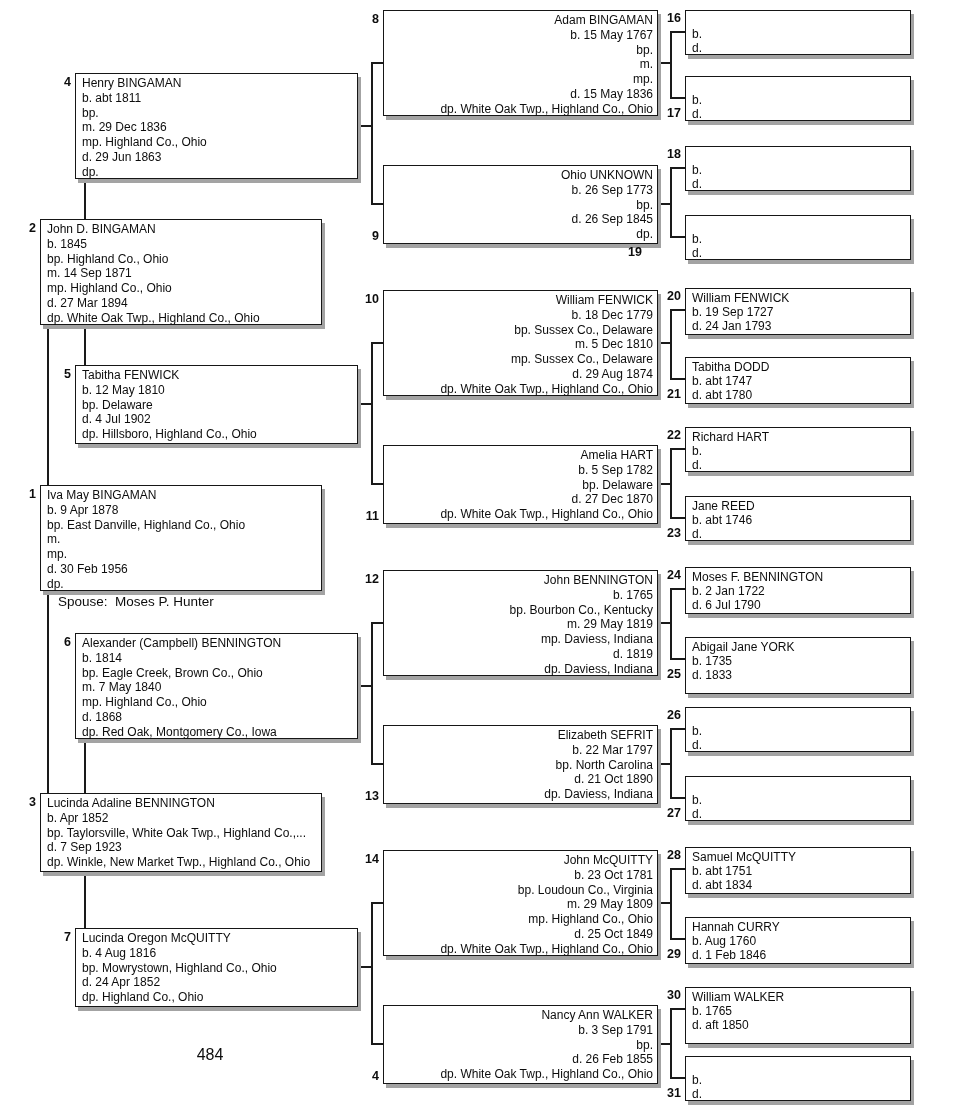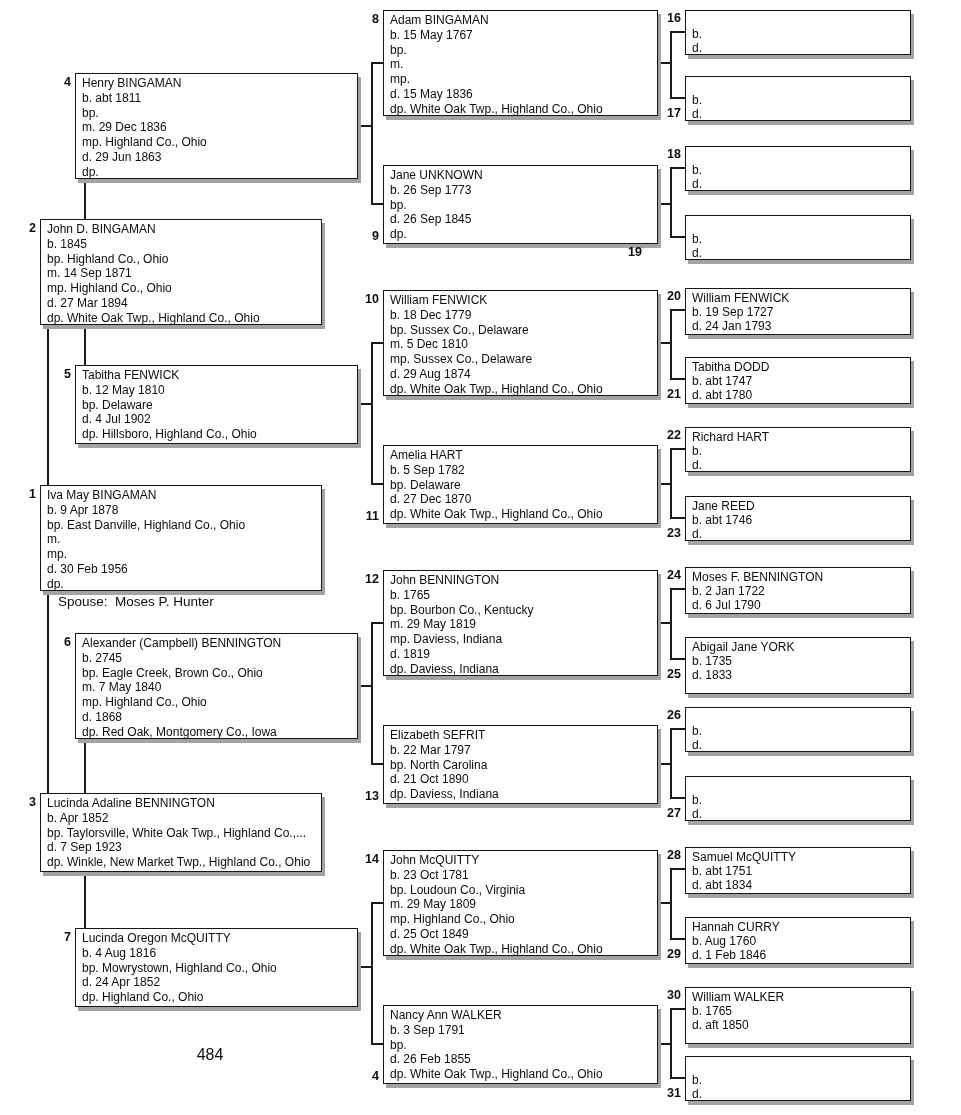--- a/index.html
+++ b/index.html
@@ -10,21 +10,21 @@
   }
   .svglayer { position:absolute; left:0; top:0; }
   .pbox {
     position:absolute; background:#ffffff; border:1px solid #161616;
     box-shadow:3px 4px 0 #a3a3a3; padding:2px 4px 0 6px; font-size:12px;
   }
   .pbox .line { line-height:14.8px; white-space:nowrap; overflow:hidden; }
   .line:empty::before { content:"\00a0"; }
   .cA { left:75px;  width:283px; }
   .cB { left:40px;  width:282px; }
-  .cC { left:383px; width:275px; }
+  .cC { left:383px; width:275px;text-align:right; }
   .cD { left:685px; width:226px; }
   .cD .line { line-height:14px; }
   .pnum {
     position:absolute; width:20px; text-align:right;
     font-size:12.5px; font-weight:bold; line-height:14px;
   }
   .spouse { position:absolute; left:58px; top:594px; font-size:13.5px; white-space:pre; }
   .pagenum { position:absolute; left:168px; top:1046px; width:84px; text-align:center; font-size:16px; }
 </style>
 </head>
@@ -97,21 +97,21 @@
         <div class="line">dp.</div>
       </div>
   </div>
   <div class="pnum" style="left:16px;top:487px">1</div>
 
   <div class="spouse">Spouse:  Moses P. Hunter</div>
 
   <div class="pbox cA" style="top:633px;height:106px">
     <div class="line">Alexander (Campbell) BENNINGTON</div>
     <div>
-        <div class="line">b. 2745</div>
+        <div class="line">b. 1814</div>
         <div class="line">bp. Eagle Creek, Brown Co., Ohio</div>
         <div class="line">m. 7 May 1840</div>
         <div class="line">mp. Highland Co., Ohio</div>
         <div class="line">d. 1868</div>
         <div class="line">dp. Red Oak, Montgomery Co., Iowa</div>
       </div>
   </div>
   <div class="pnum" style="left:51px;top:635px">6</div>
 
   <div class="pbox cB" style="top:793px;height:79px">
@@ -145,21 +145,21 @@
         <div class="line">bp.</div>
         <div class="line">m.</div>
         <div class="line">mp.</div>
         <div class="line">d. 15 May 1836</div>
         <div class="line">dp. White Oak Twp., Highland Co., Ohio</div>
       </div>
   </div>
   <div class="pnum" style="left:359px;top:12px">8</div>
 
   <div class="pbox cC" style="top:165px;height:79px">
-    <div class="line">Jane UNKNOWN</div>
+    <div class="line">Ohio UNKNOWN</div>
     <div>
         <div class="line">b. 26 Sep 1773</div>
         <div class="line">bp.</div>
         <div class="line">d. 26 Sep 1845</div>
         <div class="line">dp.</div>
       </div>
   </div>
   <div class="pnum" style="left:359px;top:229px">9</div>
 
   <div class="pbox cC" style="top:290px;height:106px">

